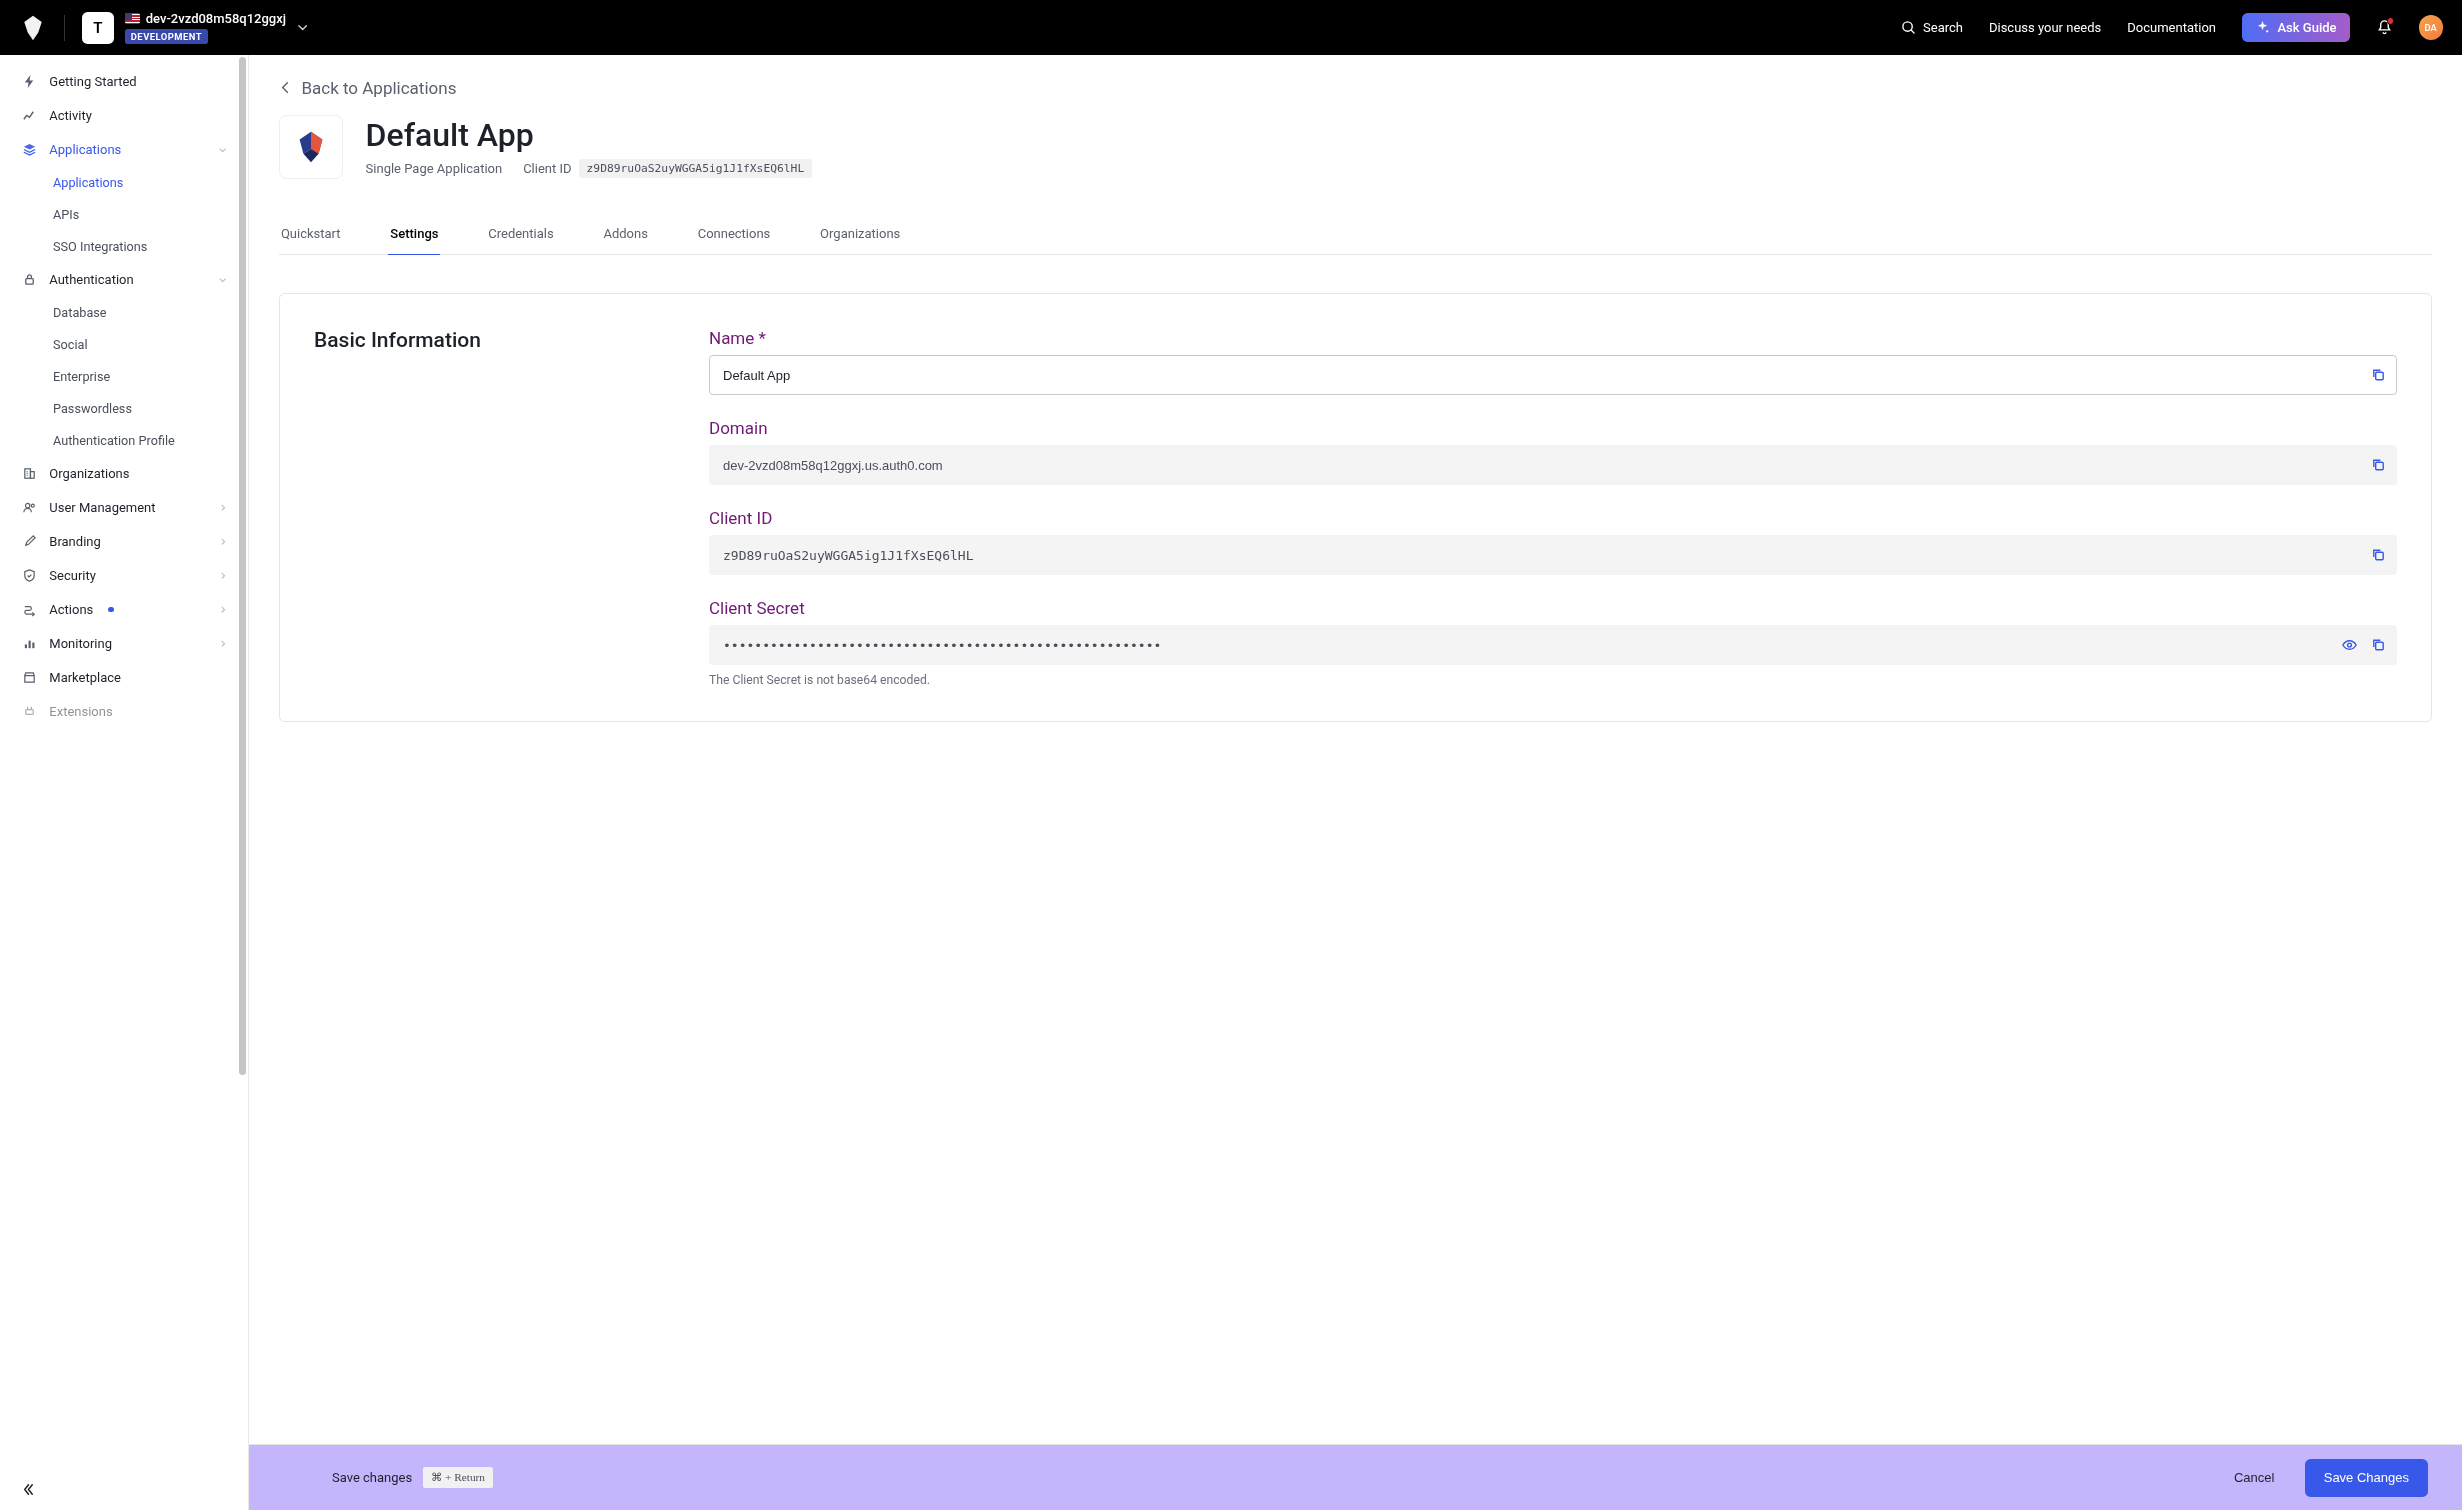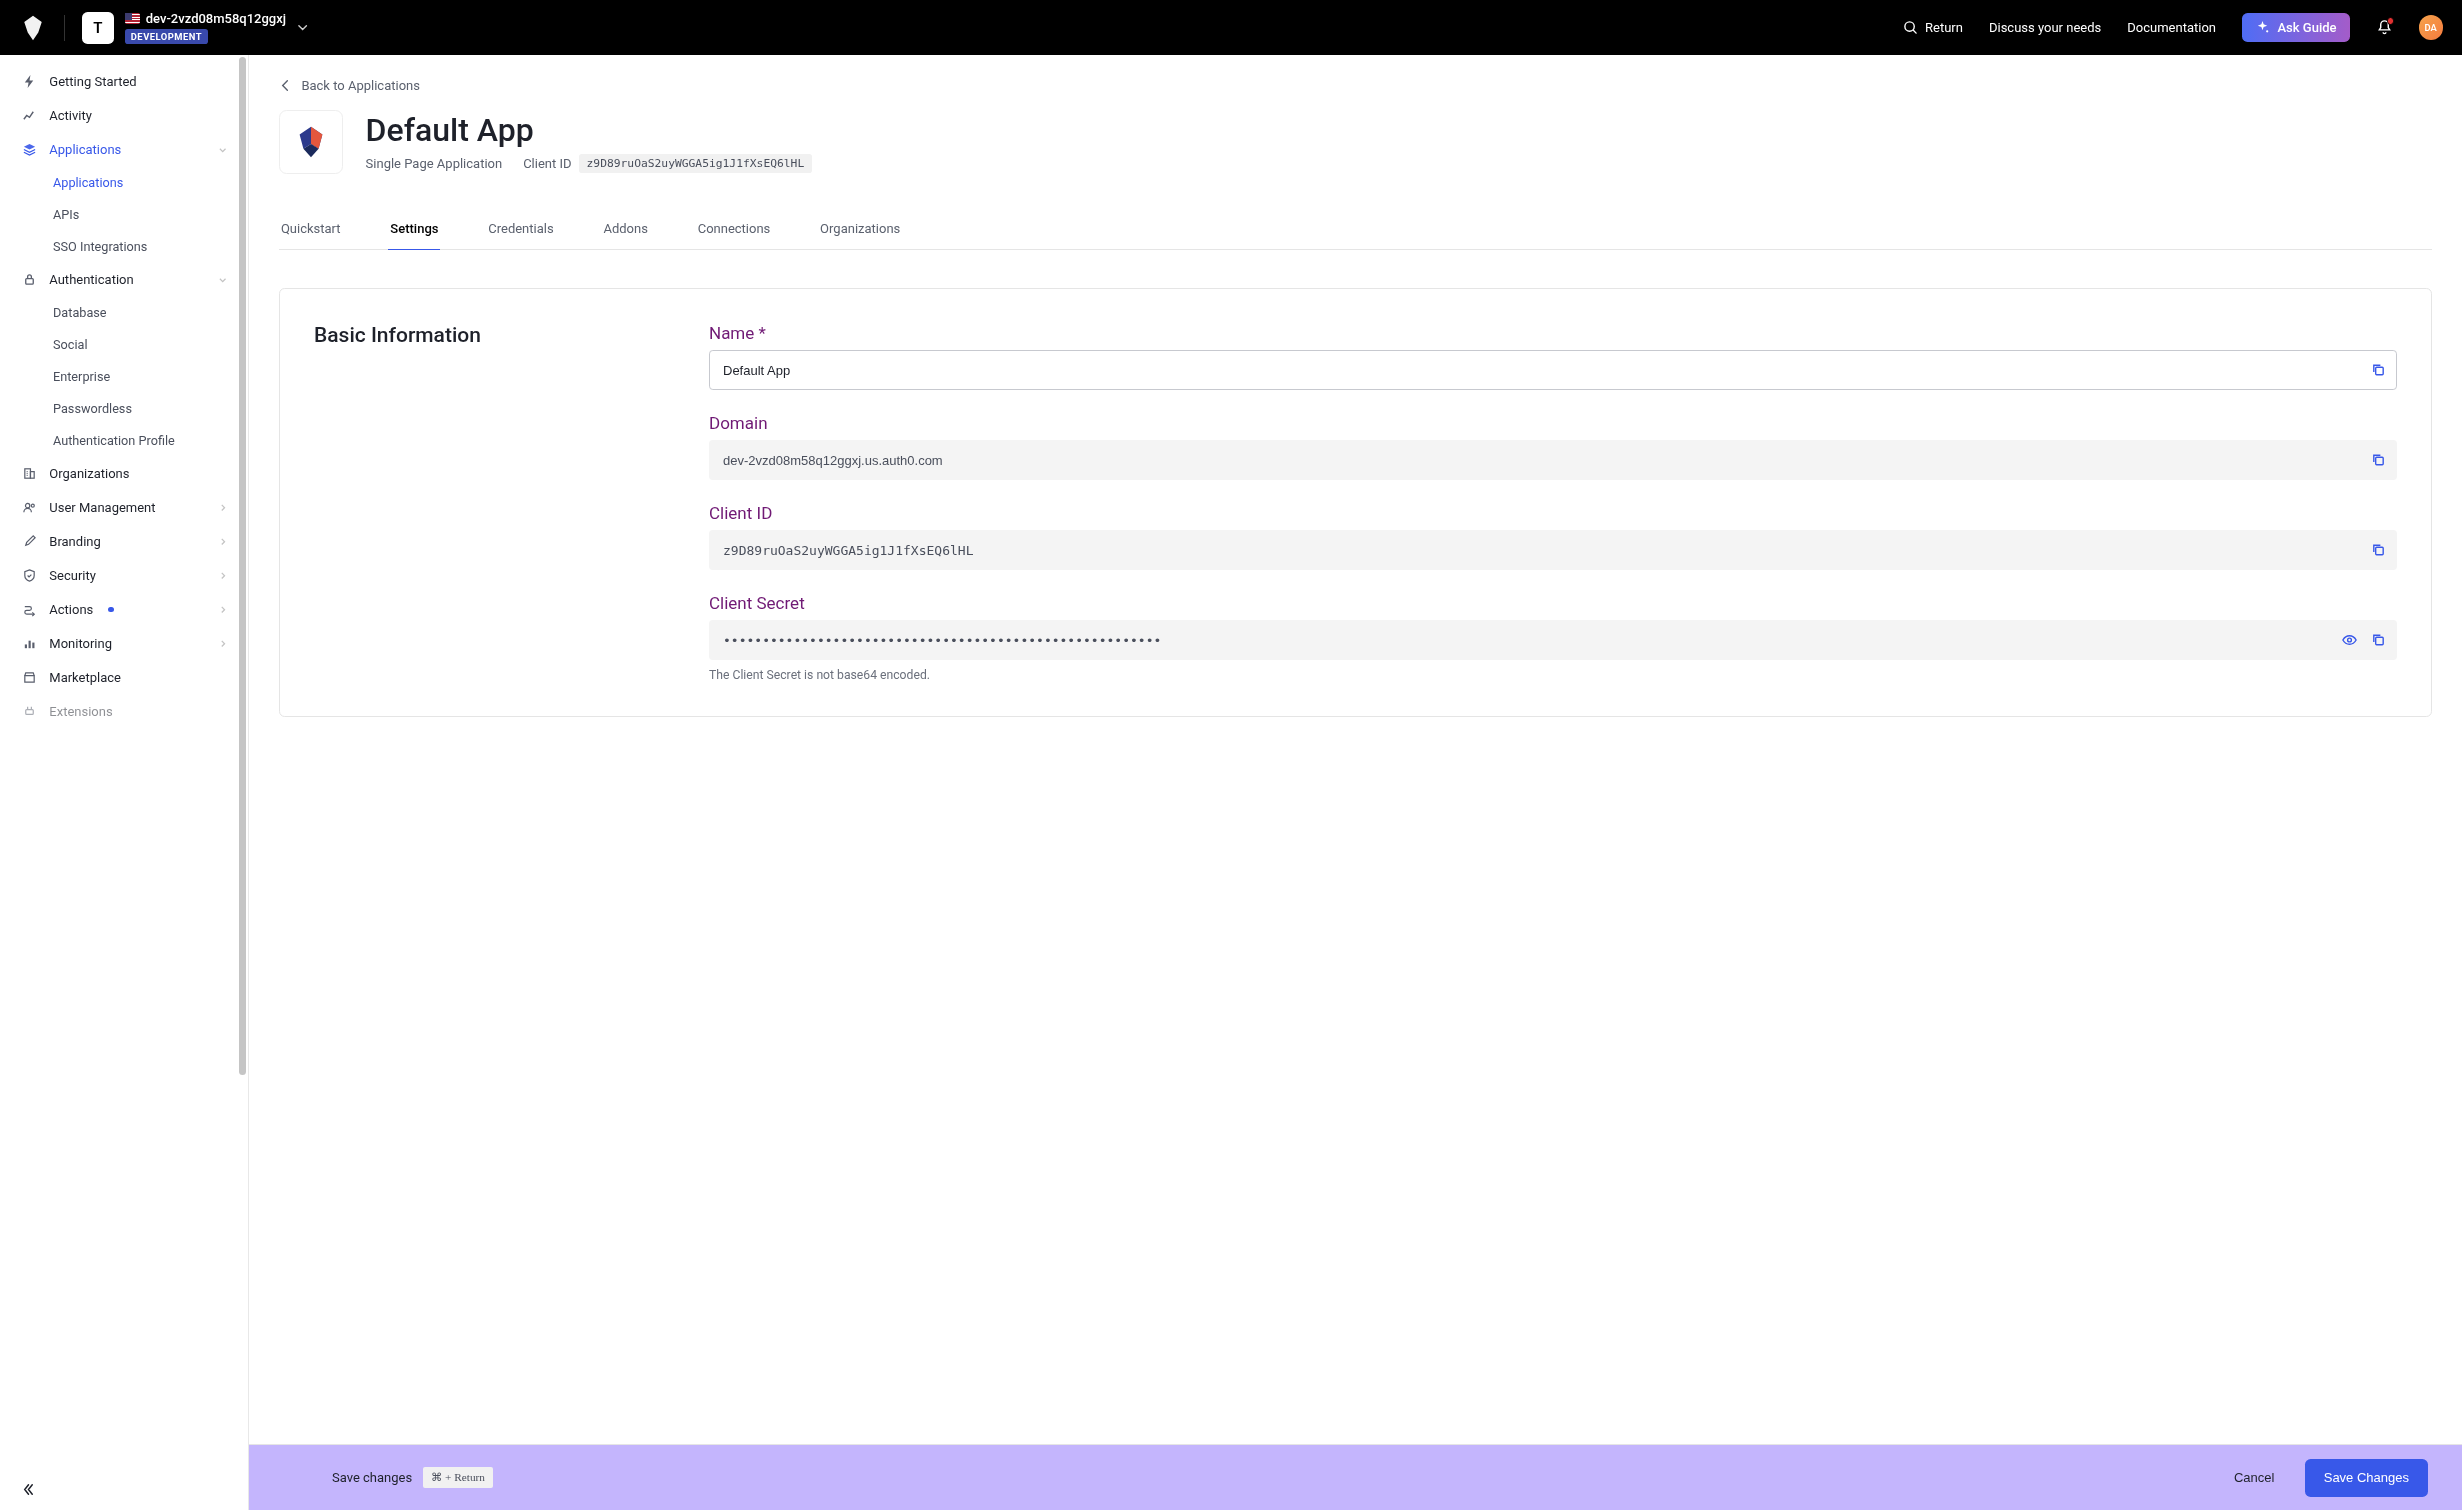--- a/index.html
+++ b/index.html
@@ -35,21 +35,21 @@
 .nav-item .ico { width:17px; height:17px; display:flex; align-items:center; justify-content:center; color:#5a5f6d; flex-shrink:0; }
 .nav-item.parent.active .ico { color:#3858e9; }
 .nav-item .chev { margin-left:auto; opacity:0.5; }
 .nav-item .dot { width:5.6px; height:5.6px; border-radius:50%; background:#3858e9; margin-left:3.8px; }
 .collapse-btn { padding: 13px 21px; border-top:0.9px solid transparent; }
 .scrollbar-track { position:absolute; right:0; top:0; width:11.3px; height:100%; background:transparent; }
 .scrollbar-thumb { position:absolute; right:1.9px; top:1.9px; width:7.5px; height:70%; background:#c5c5c5; border-radius:3.8px; }
 
 .main { flex:1; display:flex; flex-direction:column; overflow:hidden; }
 .content { flex:1; overflow-y:auto; padding: 22.6px 30px 113px 30px; }
-.back-link { display:flex; align-items:center; gap:9.4px; color:#5b616e; font-size:13px; cursor:pointer; }
+.back-link { display:flex; align-items:center; gap:9.4px; color:#5b616e; font-size:17px; cursor:pointer; }
 .app-header { display:flex; align-items:center; gap:22.6px; margin-top: 17px; }
 .app-logo { width:64px; height:64px; border-radius:7.5px; background:#fff; border:0.9px solid #eee; display:flex; align-items:center; justify-content:center; }
 .auth0-mark { width:38px; height:38px; }
 .app-meta h1 { font-size:32px; font-weight:500; }
 .app-sub { display:flex; align-items:center; gap:21px; margin-top:5.6px; color:#5b616e; font-size:13px; }
 .client-id-chip { background:#f1f1f1; padding:2.8px 7.5px; border-radius:2.8px; font-family: ui-monospace, Menlo, monospace; font-size:11.3px; color:#4a4f5c; }
 
 .tabs { display:flex; gap:46px; border-bottom:0.9px solid #e5e5e5; margin-top: 34px; }
 .tab { padding: 13px 1.9px; font-size:13px; color:#5b616e; cursor:pointer; border-bottom:1.9px solid transparent; margin-bottom:-0.9px; }
 .tab.active { color:#000000; border-bottom-color:#3858e9; font-weight:500; }
@@ -103,21 +103,21 @@
   </span>
   <div class="spacer"></div>
   <div class="top-actions">
     <div class="top-link">
       <span>
           <svg width="15" height="15" viewBox="0 0 16 16">
             <circle cx="7" cy="7" r="5" stroke="#fff" stroke-width="1.5" fill="none"></circle>
             <path d="M11 11l3 3" stroke="#fff" stroke-width="1.5" stroke-linecap="round"></path>
           </svg>
         </span>
-      <span>Return</span>
+      <span>Search</span>
     </div>
     <div class="top-link">
         <span>Discuss your needs</span>
       </div>
     <div class="top-link">
         <span>Documentation</span>
       </div>
     <div class="ask-btn">
       <span>
           <svg width="15" height="15" viewBox="0 0 16 16" fill="#fff">

